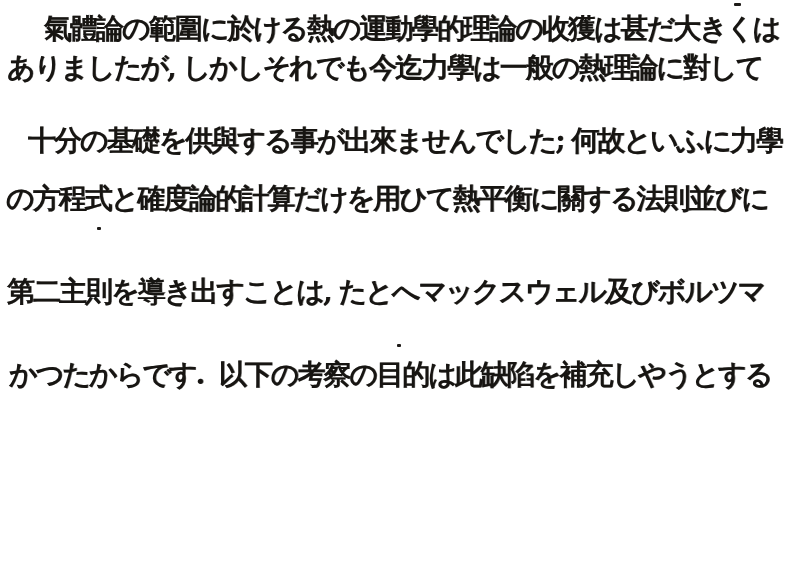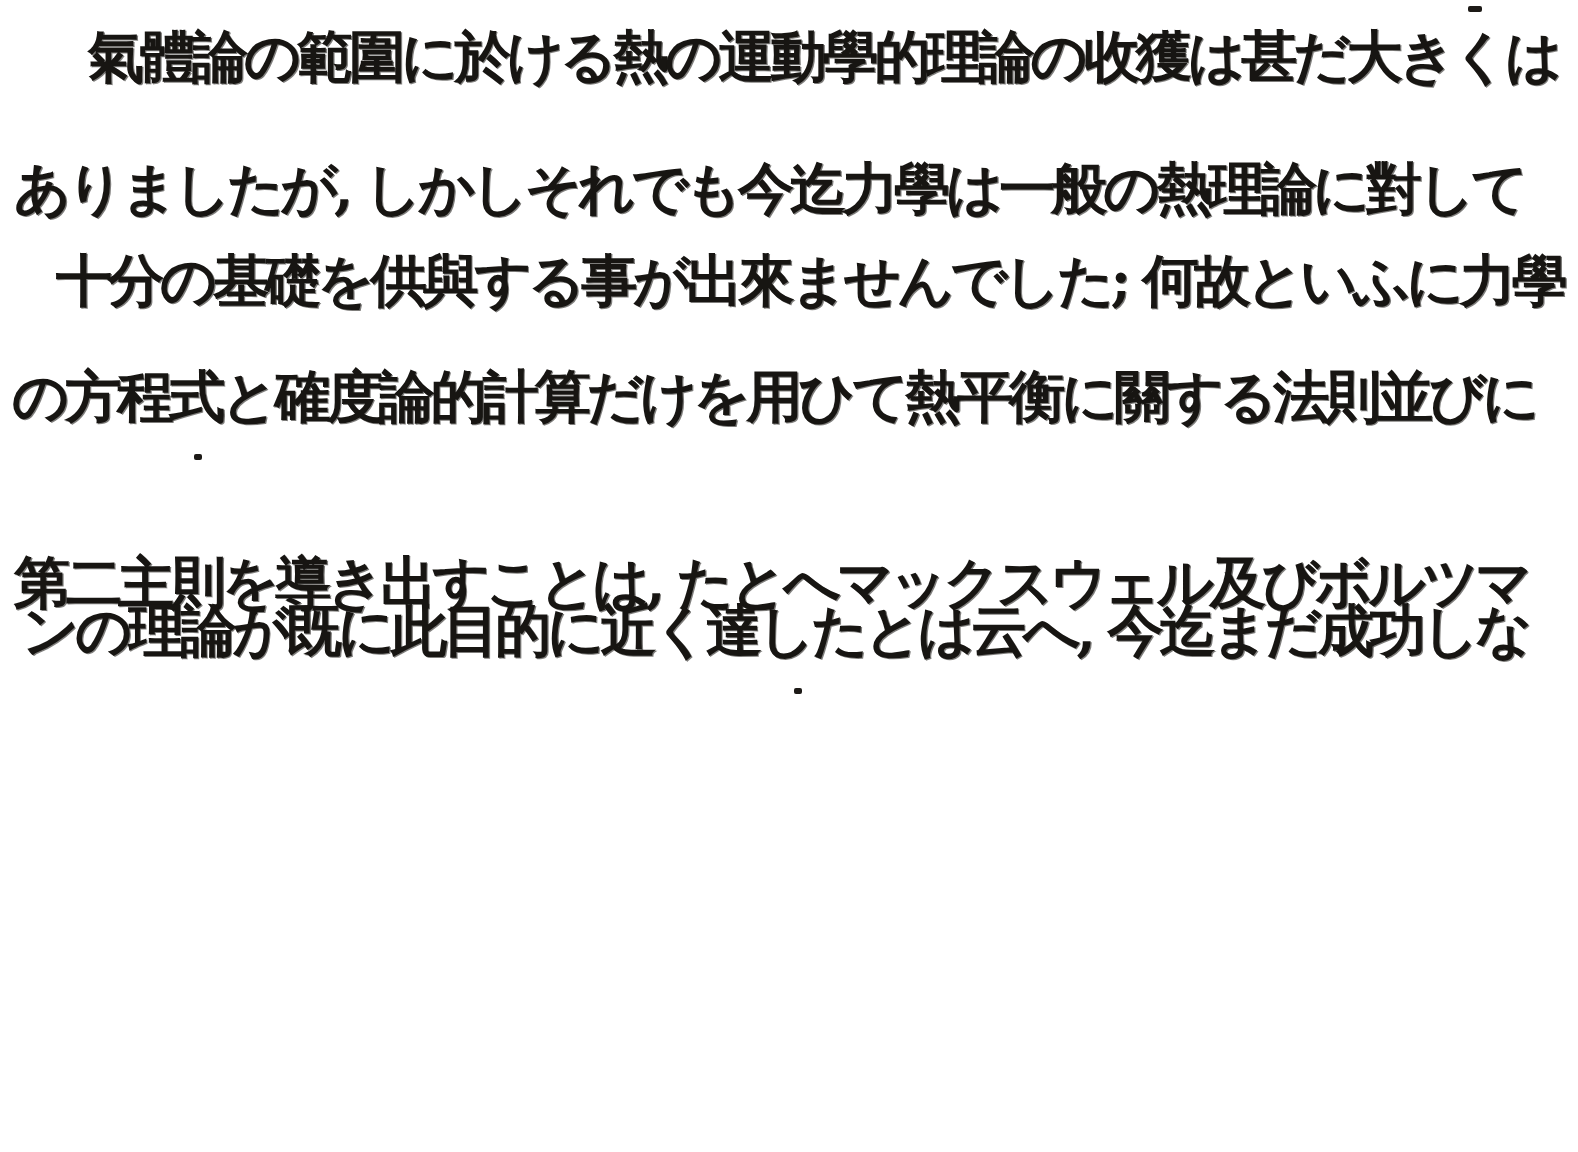--- a/index.html
+++ b/index.html
@@ -21,21 +21,21 @@
     font-size: 28px;
     font-weight: 700;
     color: #171512;
     letter-spacing: -2px;
     line-height: 30px;
     text-shadow: 0.6px 0.4px 0 rgba(20,18,15,0.55);
     -webkit-font-smoothing: none;
   }
   
   .l0 { top: 14px;  left: 44px; }
-  .l1 { top: 80px;  left: 7px;  }
+  .l1 { top: 53px;  left: 7px;  }
   .l2 { top: 126px; left: 7px; margin-left: 21px;  }
   .l3 { top: 184px; left: 6px;  }
   .l4 { top: 241px; left: 7px; margin-top: 36px;  }
   .l5 { top: 301px; left: 11px; }
   .l6 { top: 360px; left: 9px;  }
   .l7 { top: 419px; left: 11px; }
   .l8 { top: 478px; left: 6px;  }
   .l9 { top: 531px; left: 9px;  }
   
   .speck {
@@ -49,18 +49,18 @@
 </style>
 </head>
 <body>
 
 <div class="page">
   <div class="text-line l0">氣體論の範圍に於ける熱の運動學的理論の收獲は甚だ大きくは</div>
   <div class="text-line l1">ありましたが, しかしそれでも今迄力學は一般の熱理論に對して</div>
   <div class="text-line l2">十分の基礎を供與する事が出來ませんでした; 何故といふに力學</div>
   <div class="text-line l3">の方程式と確度論的計算だけを用ひて熱平衡に關する法則並びに</div>
   <div class="text-line l4">第二主則を導き出すことは, たとへマックスウェル及びボルツマ</div>
-  <div class="text-line l5">ンの理論が既に此目的に近く達したとは云へ, 今迄まだ成功しな</div>
+  <div class="text-line l6">かつたからです.  以下の考察の目的は此缺陷を補充しやうとする</div>
 
   <div class="speck sp0"></div>
   <div class="speck sp1"></div>
   <div class="speck sp2"></div>
 </div>
 
 </body></html>

